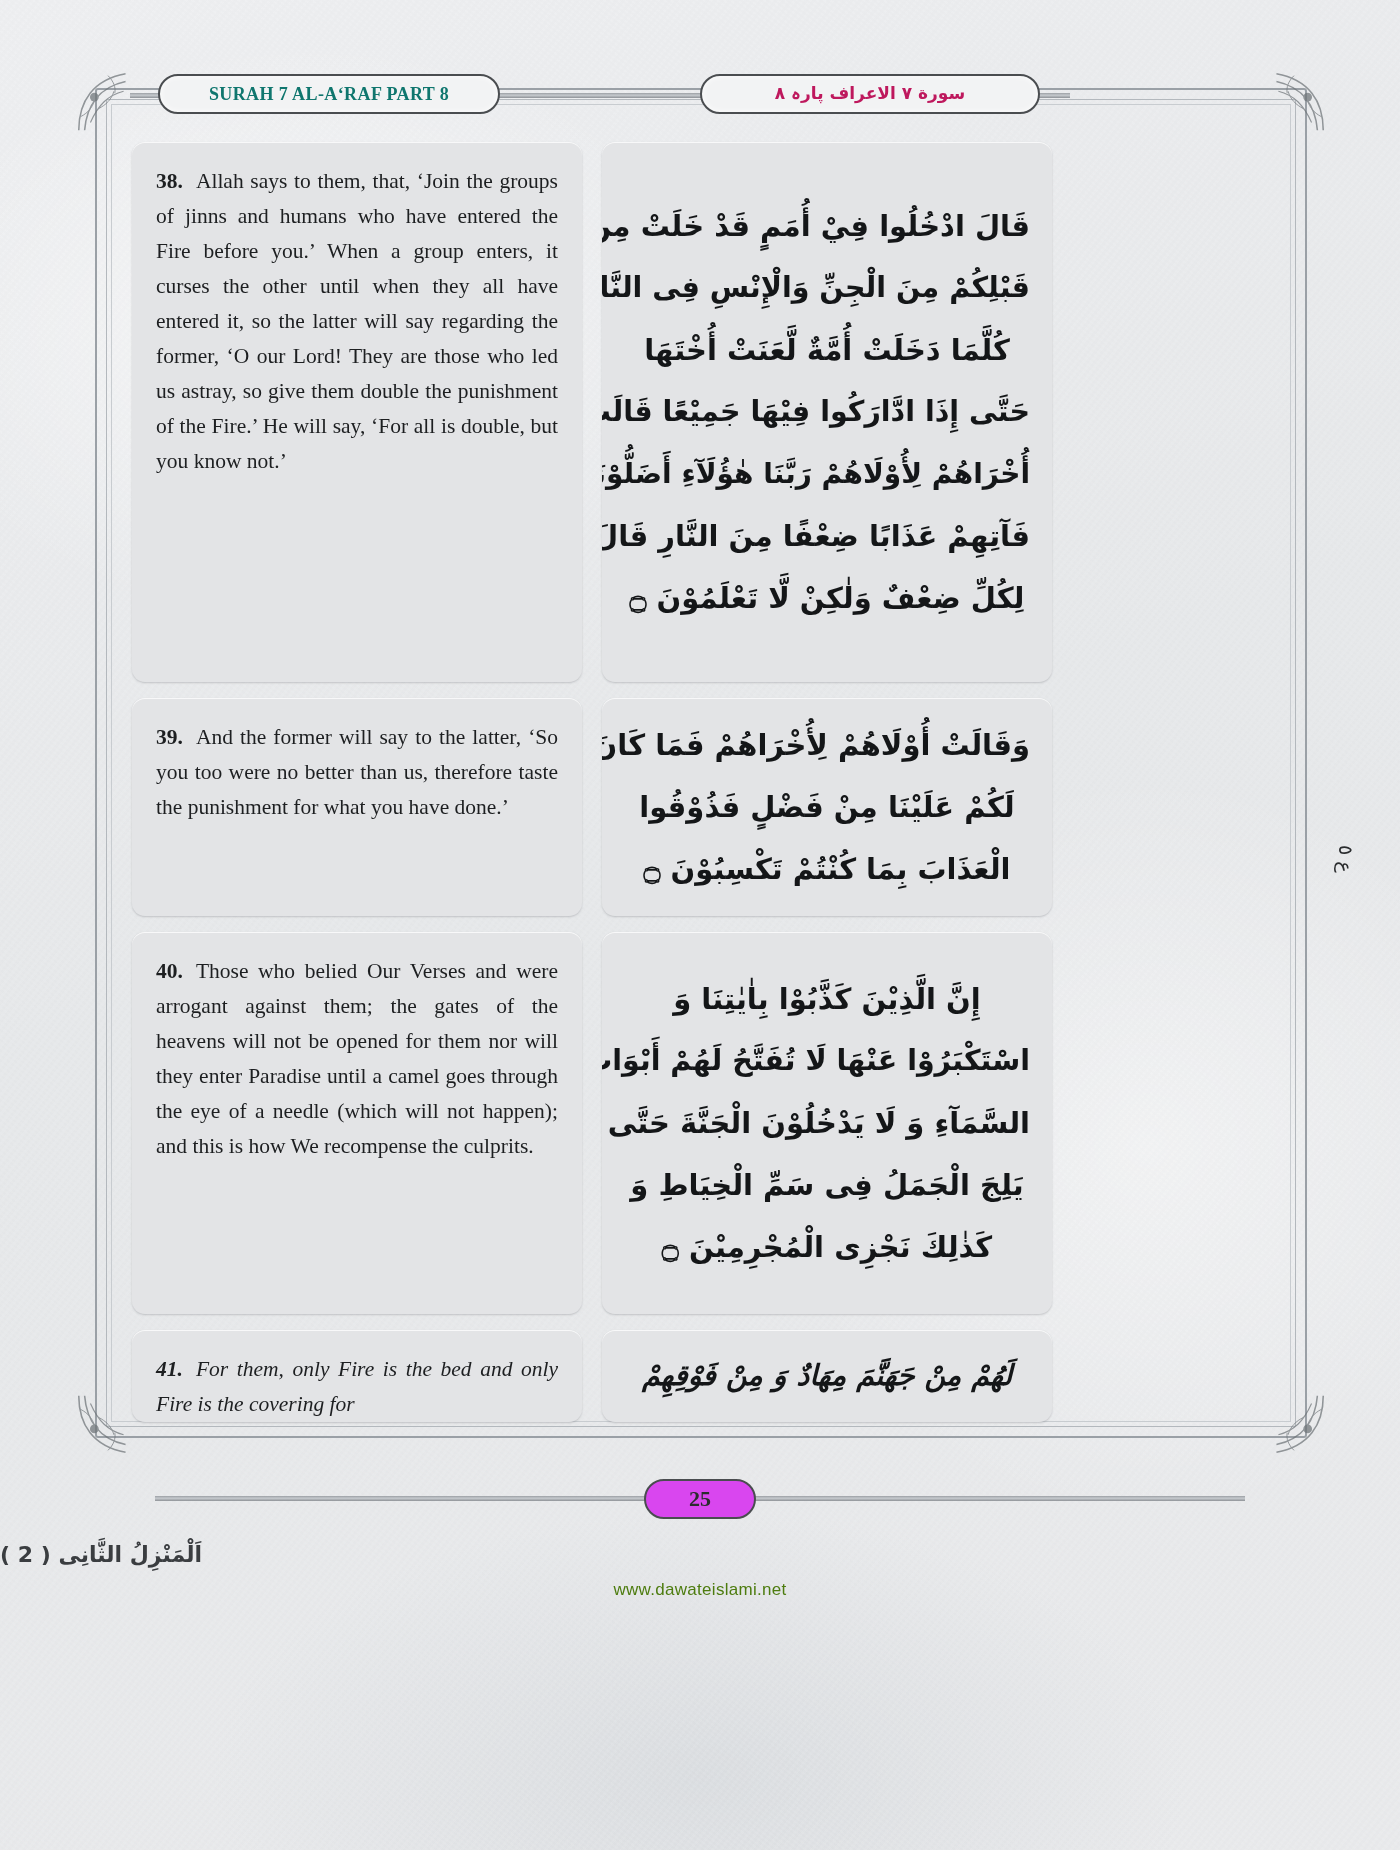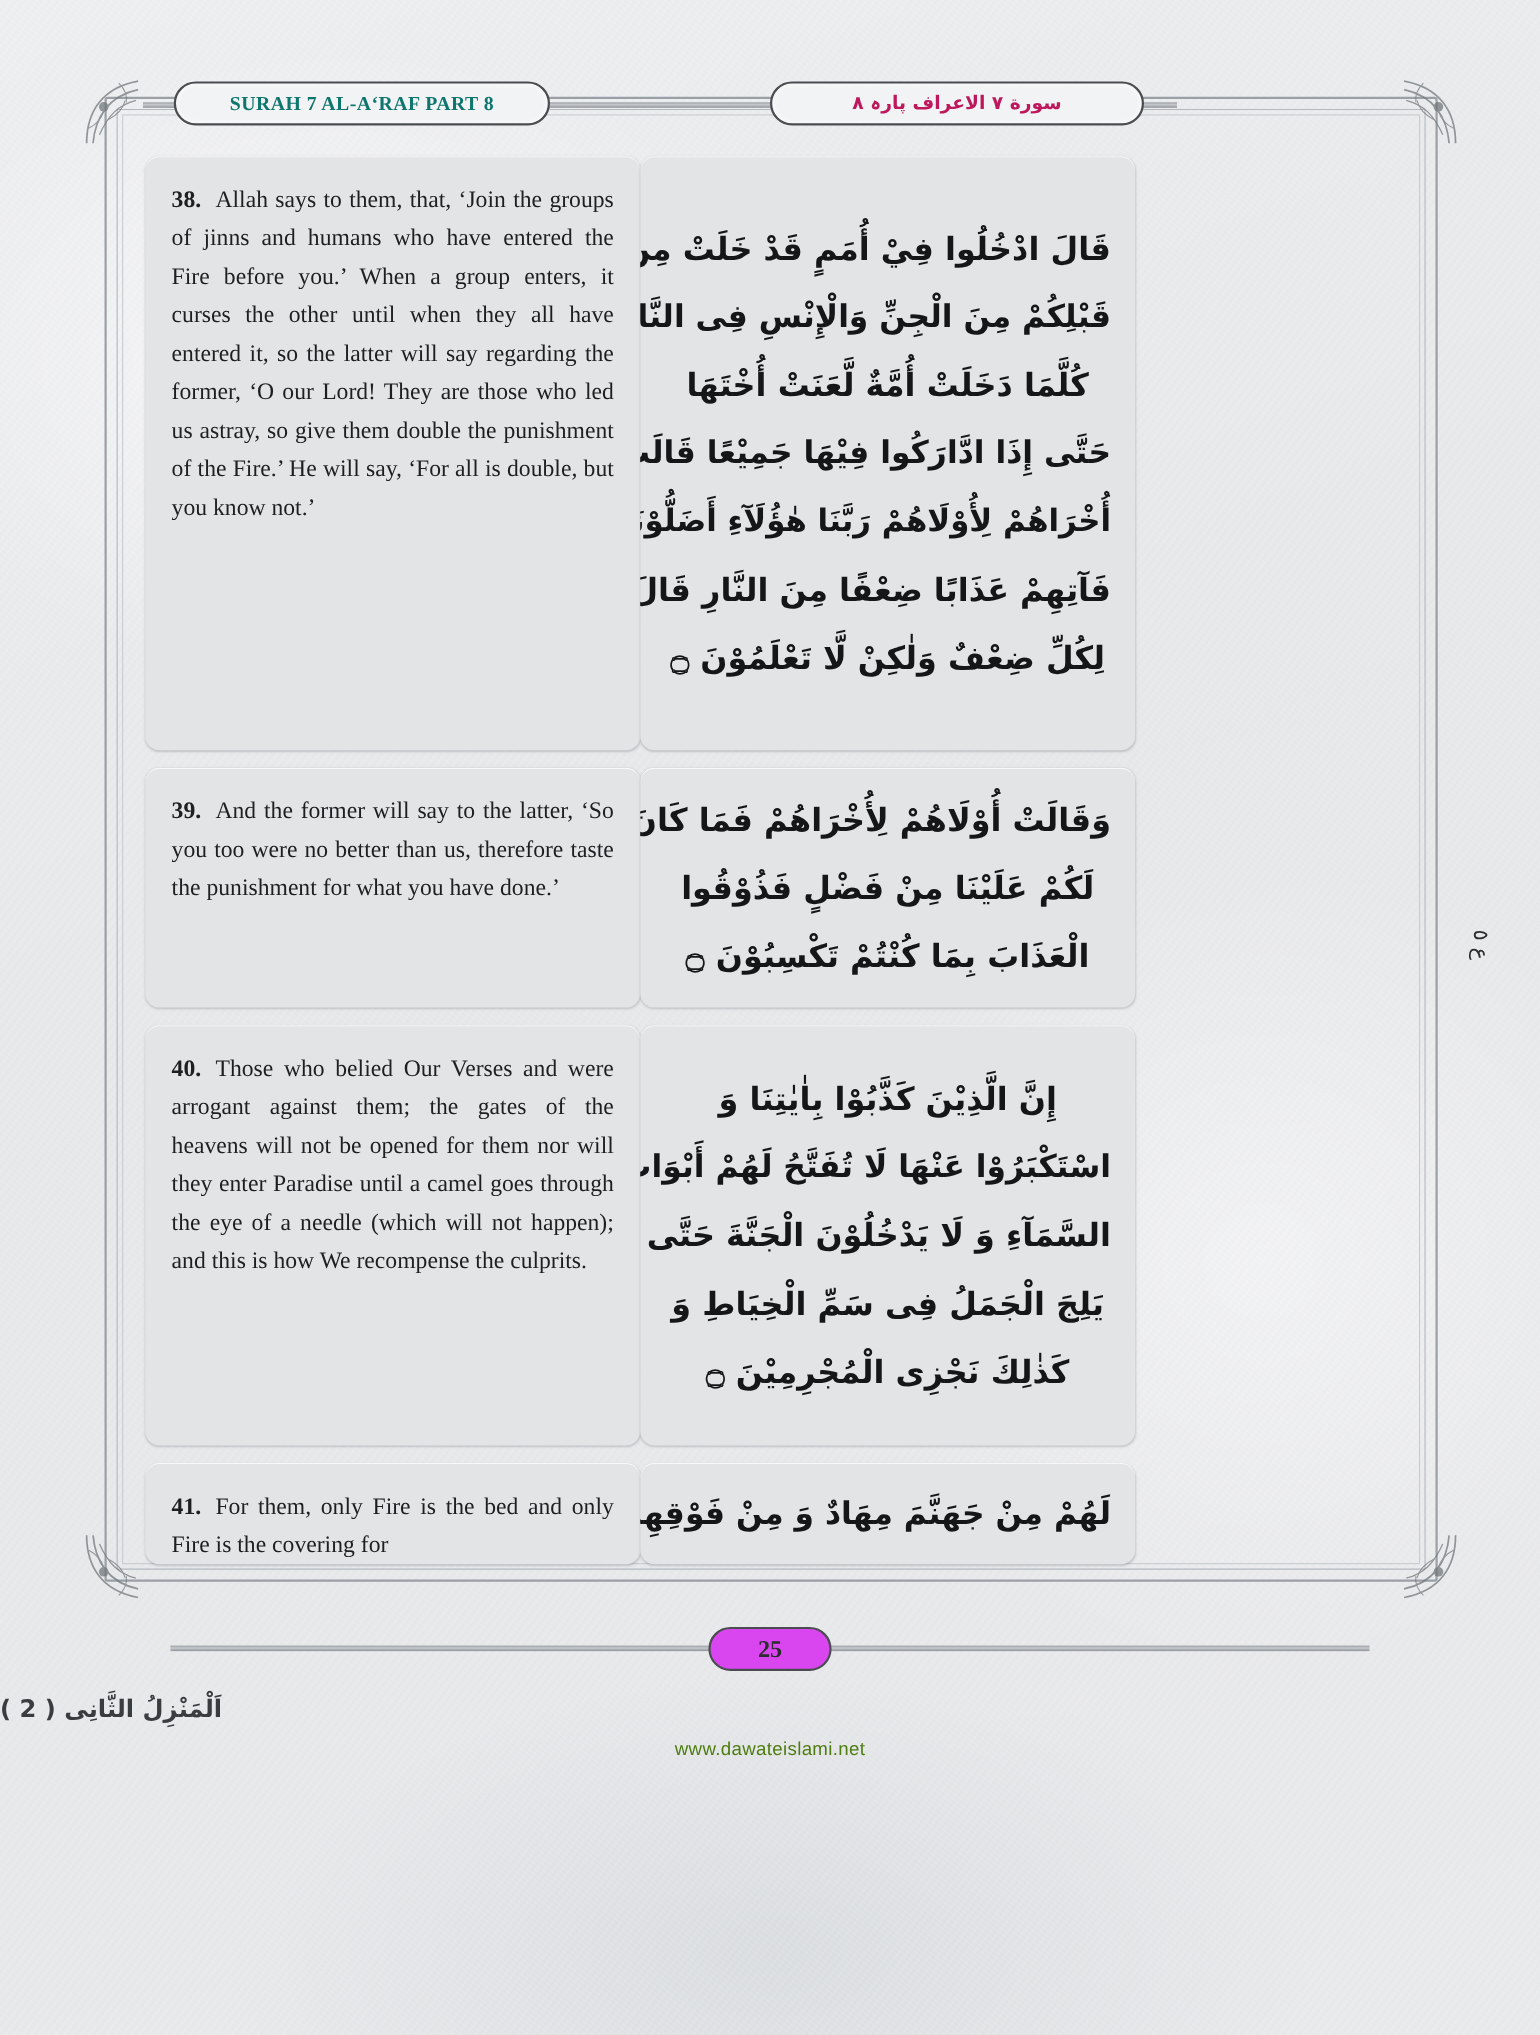--- a/index.html
+++ b/index.html
@@ -100,21 +100,21 @@
 
   
   .content {
     position: absolute;
     left: 132px; top: 142px;
     width: 940px; height: 1280px;
   }
   .verse-row {
     position: absolute;
     left: 0; width: 940px;
-    display: flex; 
+    display: flex; gap: 20px;
   }
   .cell {
     background: #e3e4e6;
     border-radius: 13px;
     box-shadow: 0 1px 2px rgba(120,124,128,.35),
                 inset 0 1px 0 rgba(255,255,255,.75);
     overflow: hidden;
   }
   .cell.en {
     width: 450px;
@@ -309,21 +309,21 @@
         <p class="en-text"><span class="en-num">40.</span><span>Those who belied Our Verses and were arrogant against them; the gates of the heavens will not be opened for them nor will they enter Paradise until a camel goes through the eye of a needle (which will not happen); and this is how We recompense the culprits.</span></p>
       </div>
       <div class="cell ar" style="height: 382px;">
         <div class="ar-line">إِنَّ الَّذِيْنَ كَذَّبُوْا بِاٰيٰتِنَا وَ</div>
         <div class="ar-line" style="font-size: 28.5px;">اسْتَكْبَرُوْا عَنْهَا لَا تُفَتَّحُ لَهُمْ أَبْوَابُ</div>
         <div class="ar-line">السَّمَآءِ وَ لَا يَدْخُلُوْنَ الْجَنَّةَ حَتَّى</div>
         <div class="ar-line">يَلِجَ الْجَمَلُ فِى سَمِّ الْخِيَاطِ وَ</div>
         <div class="ar-line">كَذٰلِكَ نَجْزِى الْمُجْرِمِيْنَ ۝</div>
       </div>
     </div>
-    <div class="verse-row" style="top: 1188px;">
+    <div class="verse-row" style="top: 1188px; font-style: italic;">
       <div class="cell en" style="height: 92px;">
         <p class="en-text"><span class="en-num">41.</span><span>For them, only Fire is the bed and only Fire is the covering for</span></p>
       </div>
       <div class="cell ar" style="height: 92px;">
         <div class="ar-line" style="font-size: 28.5px;">لَهُمْ مِنْ جَهَنَّمَ مِهَادٌ وَ مِنْ فَوْقِهِمْ</div>
       </div>
     </div>
   </div>
 
 <div class="margin-mark">ع ٥</div>

